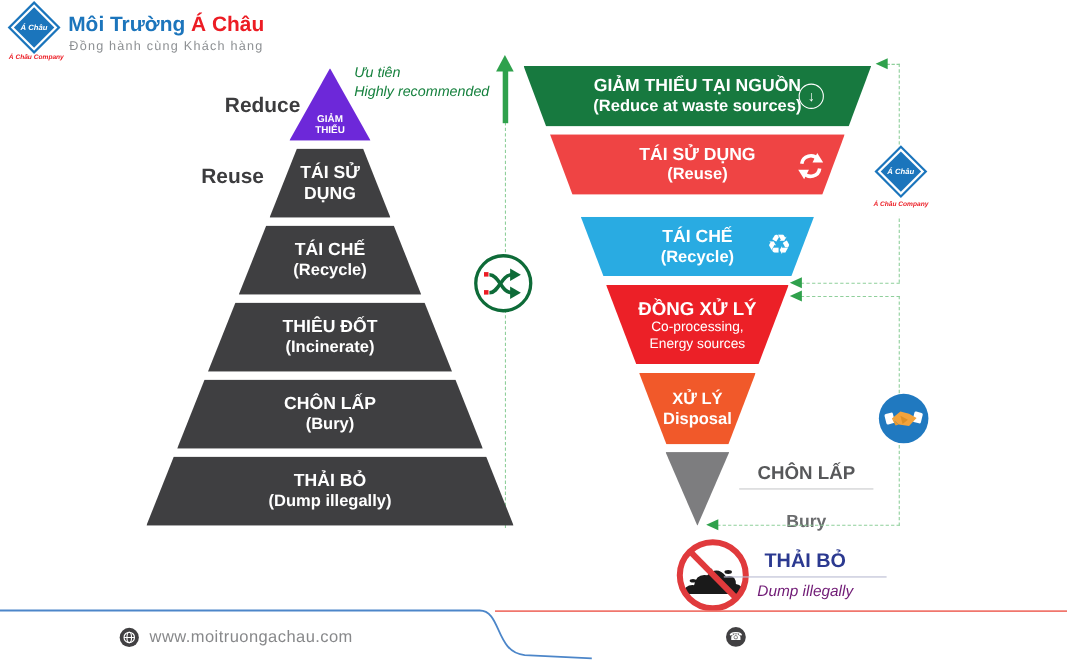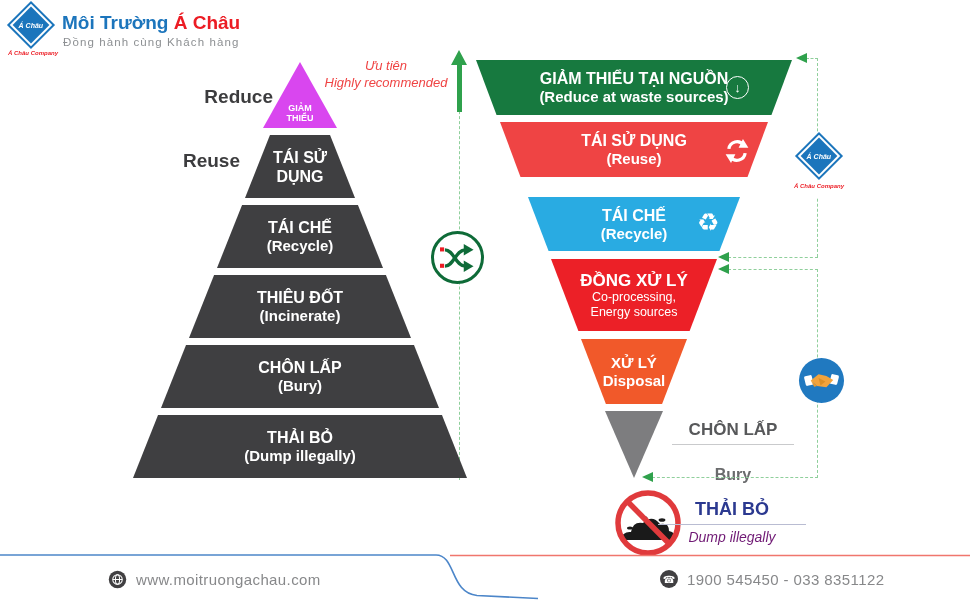--- a/index.html
+++ b/index.html
@@ -28,22 +28,22 @@
     white-space: nowrap;
   }
   .logo-company { left: 4px; top: 50px; width: 58px; text-align: center;
     color: #EC1C24; font-size: 6px; font-weight: bold; font-style: italic; }
   .brand-title { left: 62px; top: 12px; font-size: 19px; font-weight: 800; white-space: nowrap; }
   .brand-title .blue { color: #1C75BC; }
   .brand-title .red  { color: #EC1C24; }
   .brand-tagline { left: 63px; top: 36px; font-size: 11.5px; color: #8D9093; letter-spacing: 1.1px; white-space: nowrap; }
 
   
-  .priority-label { left: 322px; top: 57px; width: 128px; text-align: center;
-    font-size: 13px; font-style: italic; color: #ef4444; line-height: 17px; }
+  .priority-label { left: 322px; top: 57px; width: 128px; text-align: left;
+    font-size: 13px; font-style: italic; color: #15803d; line-height: 17px; }
   .dash-v { border-left: 1.5px dashed #8FCF9B; }
   .dash-h { border-top: 1.5px dashed #8FCF9B; }
   .arrow-up { width: 0; height: 0;
     border-left: 8px solid transparent; border-right: 8px solid transparent;
     border-bottom: 15px solid #2FA14C; }
   .arrow-left { width: 0; height: 0;
     border-top: 5.5px solid transparent; border-bottom: 5.5px solid transparent;
     border-right: 11px solid #2FA14C; }
 
   
@@ -122,21 +122,21 @@
     <polygon points="29,1 41,8 29,15" fill="#0E6B38"></polygon>
     <polygon points="29,21 41,28 29,35" fill="#0E6B38"></polygon>
     <rect x="0" y="5" width="5" height="5" fill="#EC1C24"></rect>
     <rect x="0" y="25" width="5" height="5" fill="#EC1C24"></rect>
   </svg>
 </div>
 
 <div class="abs side-label" style="left:185px;top:86px;width:88px;">Reduce</div>
 <div class="abs side-label" style="left:160px;top:150px;width:80px;">Reuse</div>
 
-<div class="abs trap" style="left: 263px; top: 62px; width: 74px; height: 66px; clip-path: polygon(50% 0px, 100% 100%, 0px 100%); justify-content: flex-end; padding-bottom: 5px; background-color: #d946ef;">
+<div class="abs trap" style="left: 263px; top: 62px; width: 74px; height: 66px; clip-path: polygon(50% 0px, 100% 100%, 0px 100%); justify-content: flex-end; padding-bottom: 5px; background-color: #6d28d9;">
   <div style="font-size:9px;line-height:10px;">GIẢM</div>
   <div style="font-size:9px;line-height:10px;">THIỂU</div>
 </div>
 <div class="abs trap" style="left: 245px; top: 135px; width: 110px; height: 63px; clip-path: polygon(22.7% 0px, 77.3% 0px, 100% 100%, 0px 100%); background-color: rgb(63, 63, 65);">
   <div class="l1">TÁI SỬ</div>
   <div class="l1">DỤNG</div>
 </div>
 <div class="abs trap" style="left: 217px; top: 205px; width: 166px; height: 63px; clip-path: polygon(15.1% 0px, 84.9% 0px, 100% 100%, 0px 100%); background-color: rgb(63, 63, 65);">
   <div class="l1">TÁI CHẾ</div>
   <div class="l2">(Recycle)</div>
@@ -250,14 +250,13 @@
     <ellipse cx="12" cy="12" rx="2.6" ry="6" fill="none" stroke="#fff" stroke-width="1.3"></ellipse>
     <line x1="6" y1="12" x2="18" y2="12" stroke="#fff" stroke-width="1.3"></line>
   </svg>
   <span class="footer-text">www.moitruongachau.com</span>
 </div>
 
 <div class="abs footer-item" style="left:660px;top:567px;">
   <span class="phone-circle">
     <span class="glyph">☎</span>
   </span>
-  <span class="footer-text">1900 545450 - 033 8351122</span>
 </div>
 
 </body></html>

